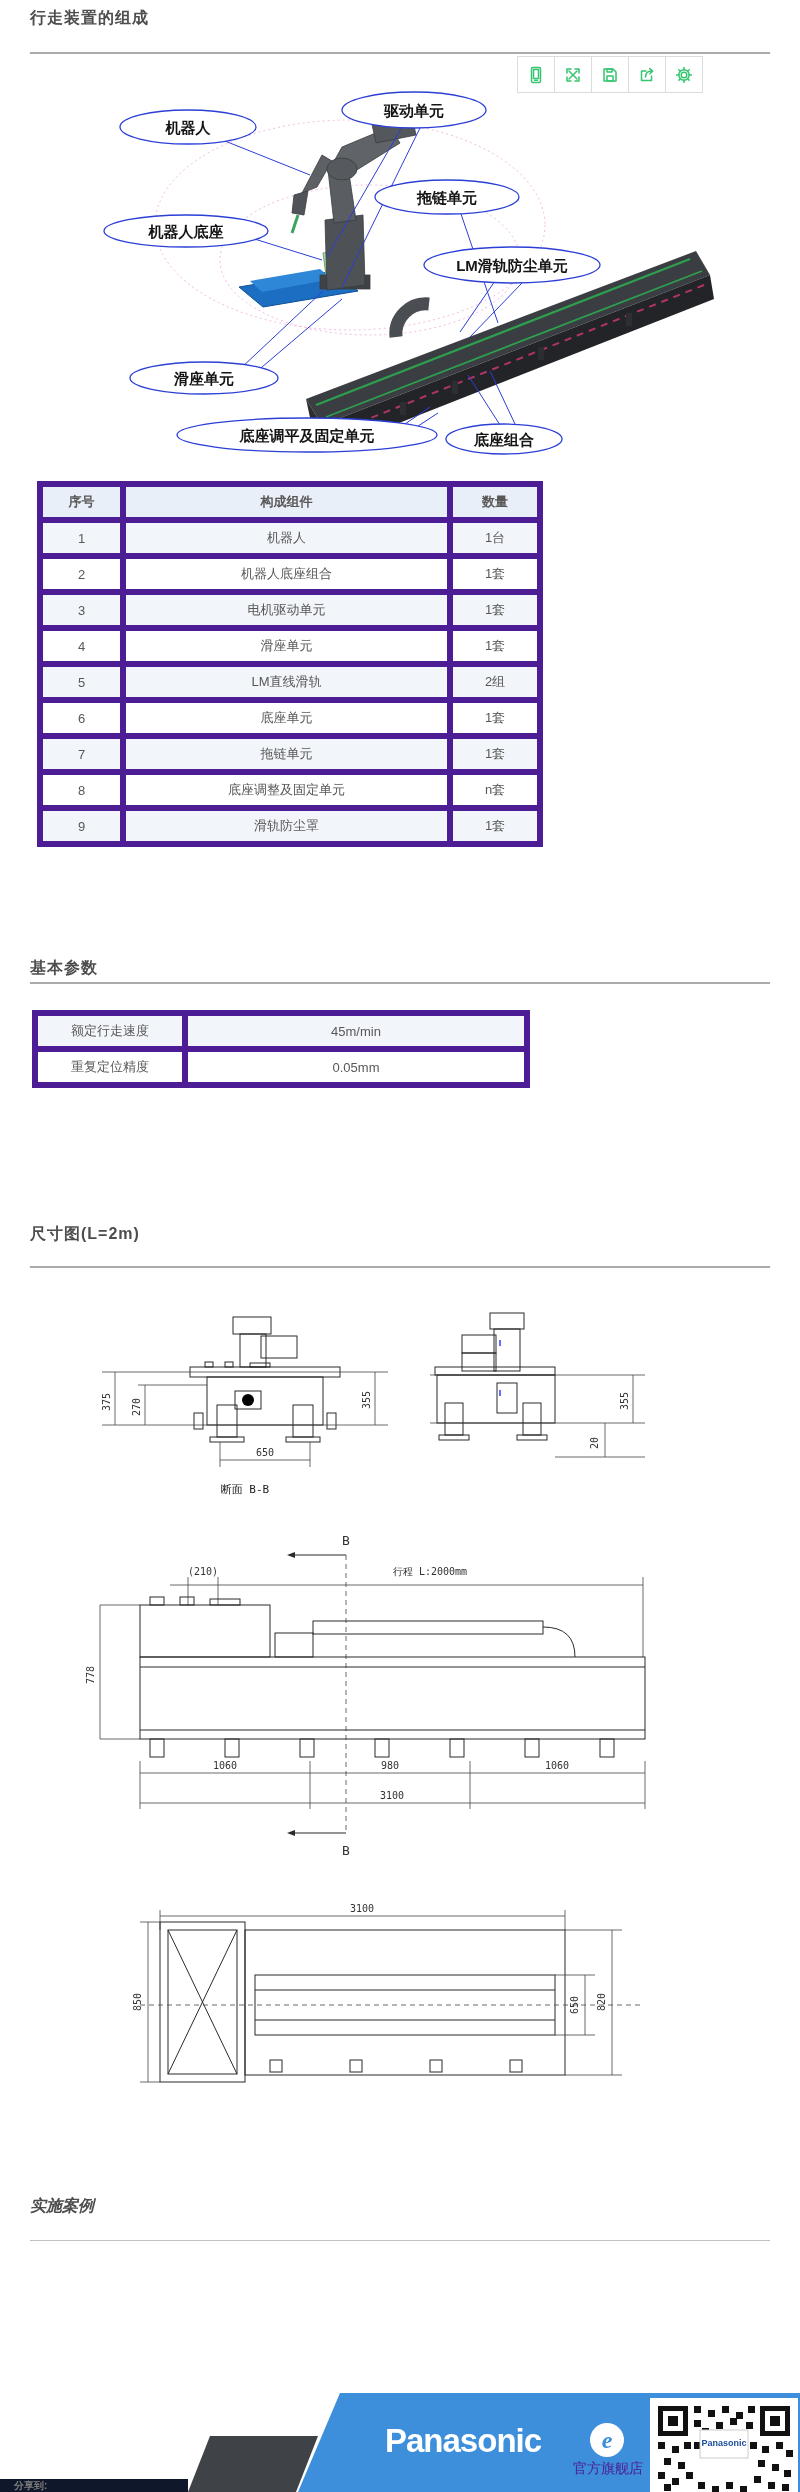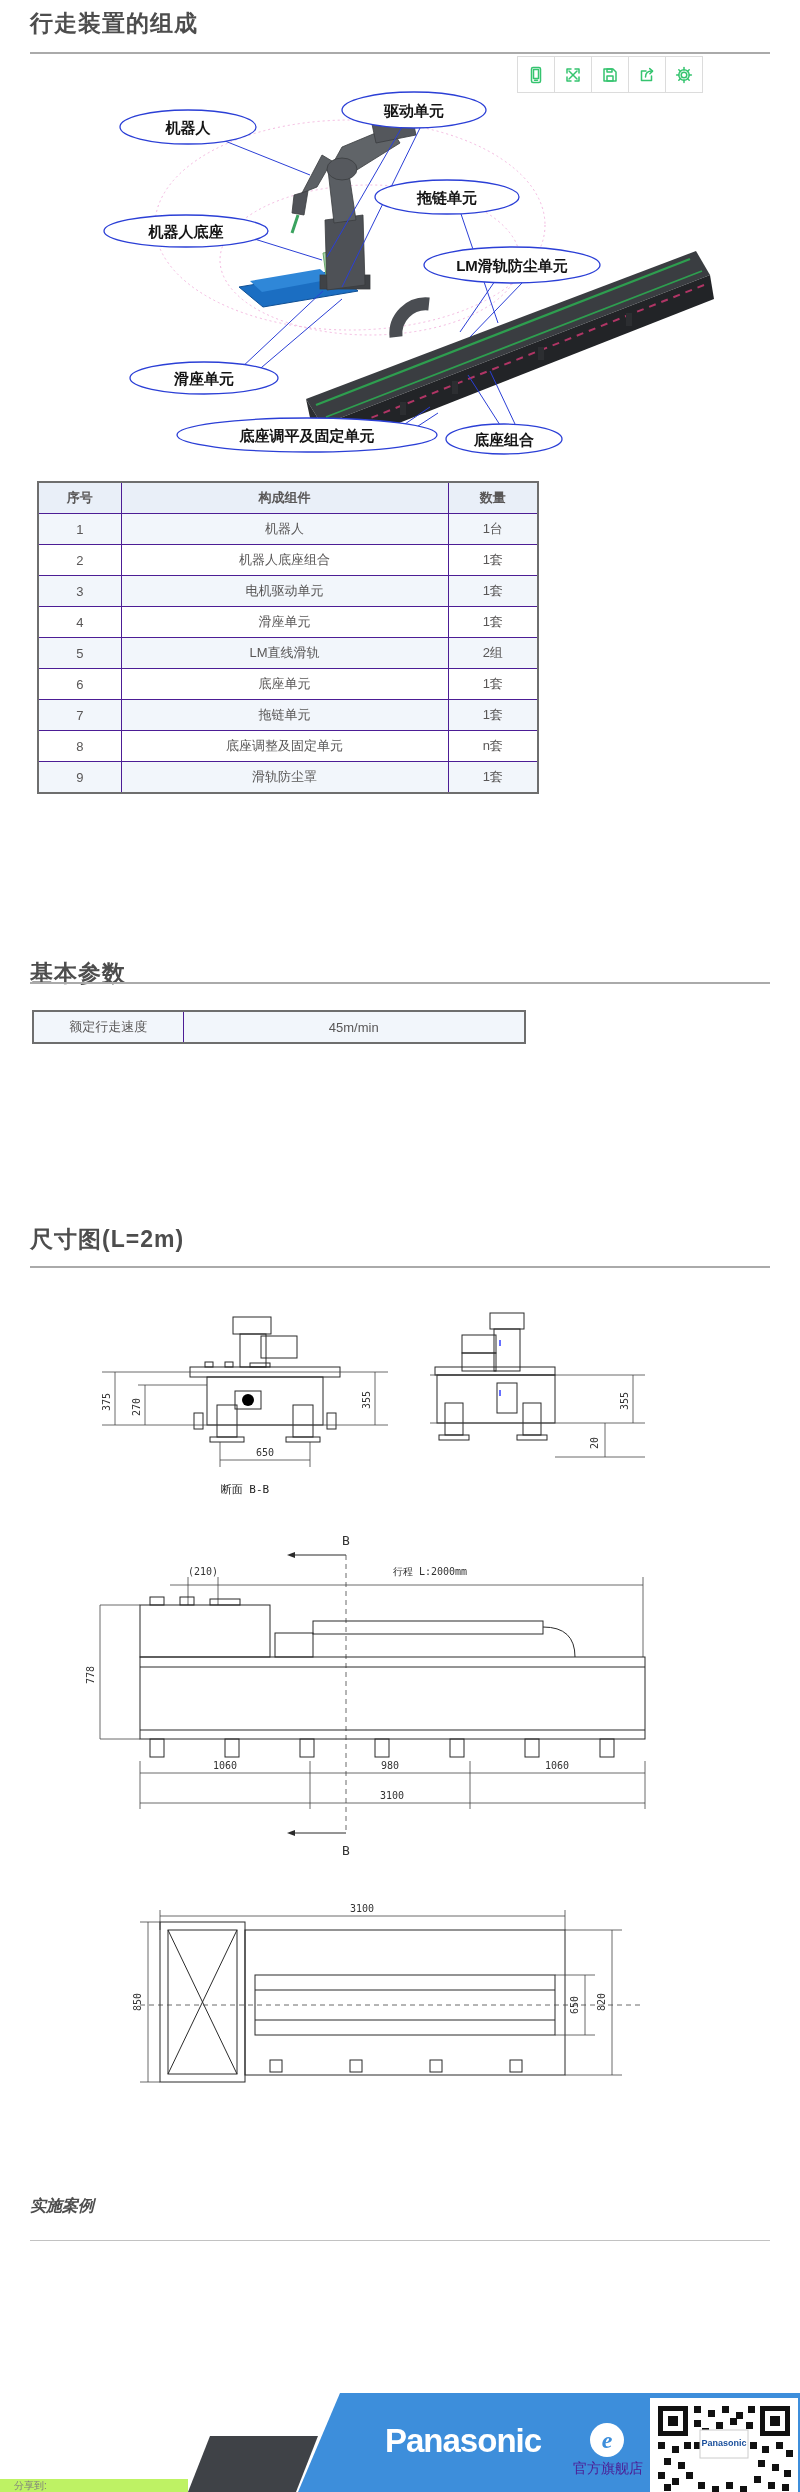--- a/index.html
+++ b/index.html
@@ -1,32 +1,32 @@
 <!DOCTYPE html>
 <html><head>
 <meta charset="utf-8">
 <style>
   html,body{margin:0;padding:0;background:#fff;}
   .page{position:relative;width:800px;height:2492px;background:#ffffff;overflow:hidden;
         font-family:"Liberation Sans","DejaVu Sans",sans-serif;color:#4d4d4d;}
-  .h2{position:absolute;left:30px;margin:0;font-size:23px;font-weight:bold;color:#4d4d4d;letter-spacing:1px;}
+  .h2{position:absolute;left:30px;margin:0;font-size:16px;font-weight:bold;color:#4d4d4d;letter-spacing:1px;}
   .h3{position:absolute;left:30px;margin:0;font-size:16px;font-weight:bold;color:#4d4d4d;}
   .rule{position:absolute;left:30px;width:740px;height:0;border-top:2px solid #aaaaaa;}
   .rule.thin{border-top:1px solid #c2c2c2;}
 
   
   .toolbar{position:absolute;left:517px;top:56px;display:flex;background:#fff;border:1px solid #dcdcdc;}
   .tool{width:36px;height:35px;display:flex;align-items:center;justify-content:center;border-left:1px solid #dcdcdc;cursor:pointer;}
   .tool:first-child{border-left:none;}
   .tool svg{stroke:#35c46f;fill:none;stroke-width:1.5;stroke-linecap:round;stroke-linejoin:round;}
 
   
   table.tbl{position:absolute;border-collapse:collapse;table-layout:fixed;
             font-size:13px;color:#595757;text-align:center;background:#fff;border:2px solid #6e6e6e;}
-  table.tbl th,table.tbl td{border:1px solid #4c1d95;height:30px;padding:0 4px;font-weight:normal;overflow:hidden;white-space:nowrap;}
+  table.tbl th,table.tbl td{border:6px solid #4c1d95;height:30px;padding:0 4px;font-weight:normal;overflow:hidden;white-space:nowrap;}
   table.tbl thead th{background:#e9eff8;font-weight:bold;}
   table.tbl tbody tr:nth-child(odd) td{background:#f2f6fb;}
 
   
   svg.draw{position:absolute;}
   svg.draw line,svg.draw path,svg.draw rect,svg.draw polyline{stroke:#2b2b2b;stroke-width:1;fill:none;}
   svg.draw .dim{stroke:#444;stroke-width:0.8;}
   svg.draw .dash{stroke-dasharray:5,4;}
   svg.draw text{fill:#333;font-size:10px;font-family:"DejaVu Sans Mono","Liberation Sans",sans-serif;stroke:none;}
   svg.draw .cap{font-size:11px;fill:#222;}
@@ -41,22 +41,22 @@
   .f-charcoal{position:absolute;left:185px;top:2436px;width:135px;height:56px;background:#3f4247;
               clip-path:polygon(25px 0,133px 0,111px 56px,3px 56px);}
   .f-blue{position:absolute;left:296px;top:2393px;width:504px;height:99px;background:#3d8edb;
           clip-path:polygon(44px 0,504px 0,504px 99px,2px 99px);}
   .f-brand{position:absolute;left:385px;top:2424px;width:170px;color:#fff;font-size:33px;font-weight:bold;
            letter-spacing:-1px;line-height:34px;}
   .f-mark{position:absolute;left:590px;top:2423px;width:34px;height:34px;border-radius:50%;background:#fff;
           display:flex;align-items:center;justify-content:center;color:#3d8edb;
           font-family:"Liberation Serif","DejaVu Serif",serif;font-style:italic;font-weight:bold;font-size:24px;}
   .f-store{position:absolute;left:566px;top:2460px;width:84px;text-align:center;color:#4c1d95;font-size:14px;}
-  .f-share{position:absolute;left:0;top:2479px;width:188px;height:13px;background:#bef264;
-           font-size:10px;color:#7d7d7d;line-height:13px;}
+  .f-share{position:absolute;left:0;top:2479px;width:188px;height:13px;background:#0f172a;
+           font-size:10px;color:#7d7d7d;line-height:13px;font-weight:bold;}
   .f-share span{margin-left:14px;}
   .qr{position:absolute;left:650px;top:2398px;}
 </style>
 </head>
 <body>
 
 <div class="page">
 
   <h2 class="h2" style="top:8px;">行走装置的组成</h2>
   <div class="rule" style="top:52px;"></div>
@@ -258,20 +258,24 @@
   <table class="tbl params" style="left:32px;top:1010px;width:492px;">
     <colgroup>
         <col style="width:150px">
         <col style="width:342px">
       </colgroup>
   <tbody>
         <tr>
           <td>额定行走速度</td>
           <td>45m/min</td>
         </tr>
+        <tr>
+          <td>重复定位精度</td>
+          <td>0.05mm</td>
+        </tr>
       </tbody>
     </table>
 
   <h2 class="h2" style="top:1224px;">尺寸图(L=2m)</h2>
   <div class="rule" style="top:1266px;"></div>
 
   <svg class="draw" style="left:90px;top:1305px;" width="310" height="200" viewBox="0 0 310 200">
     <rect x="143" y="12" width="38" height="17"></rect>
       <rect x="150" y="29" width="26" height="33"></rect>
     <rect x="171" y="31" width="36" height="22"></rect>

